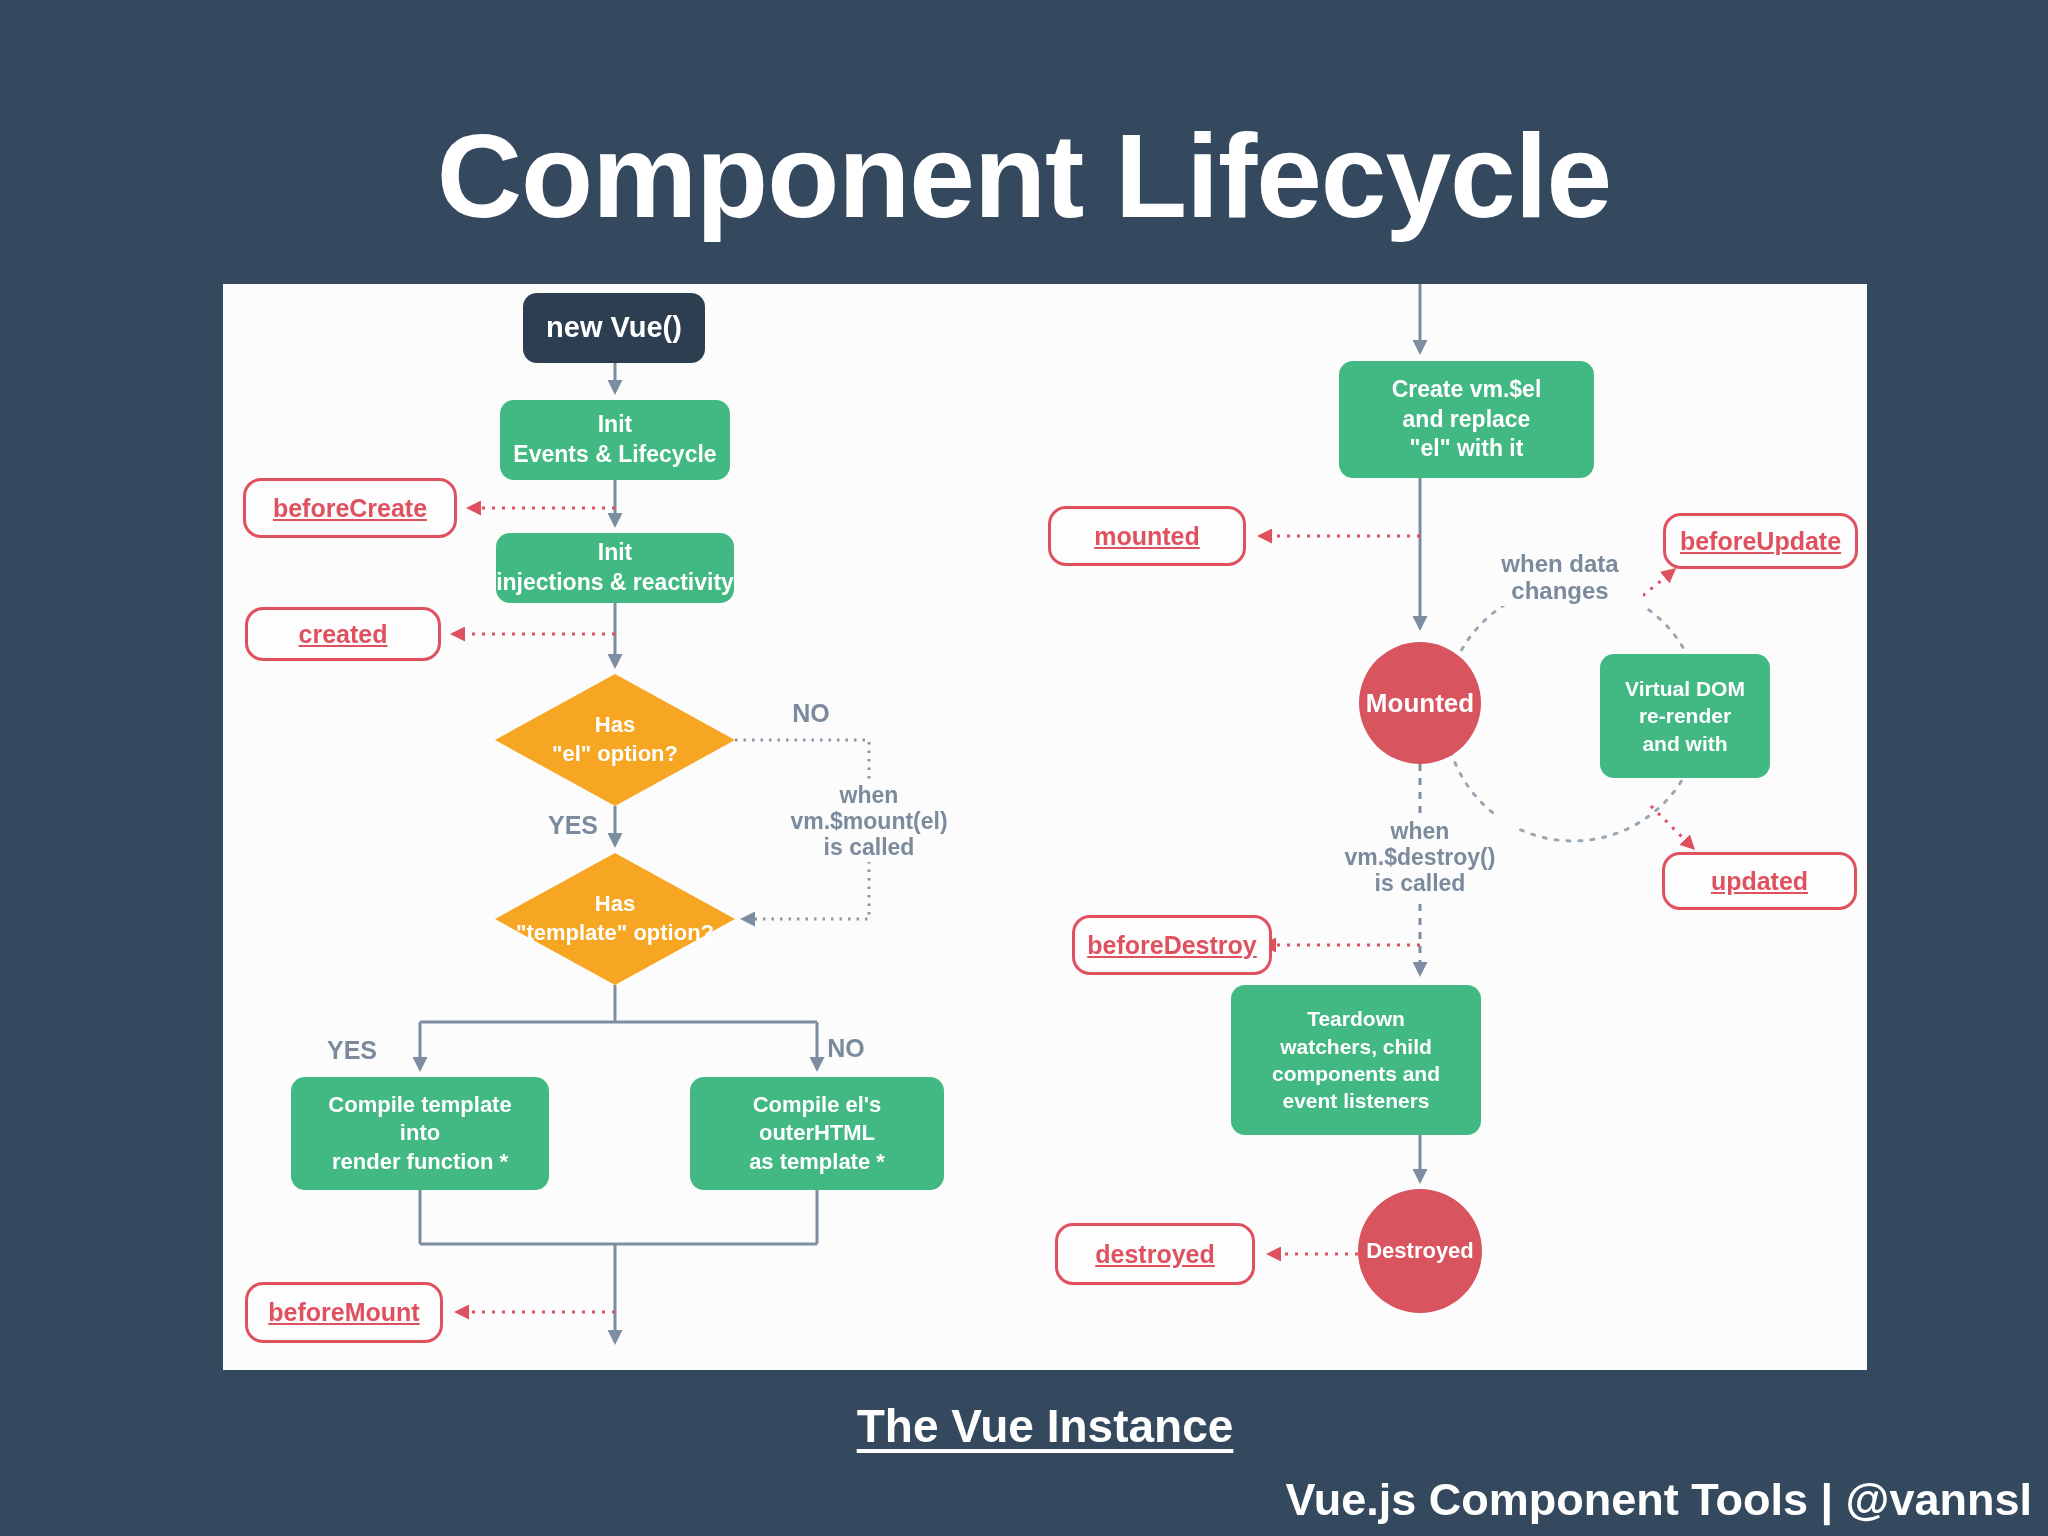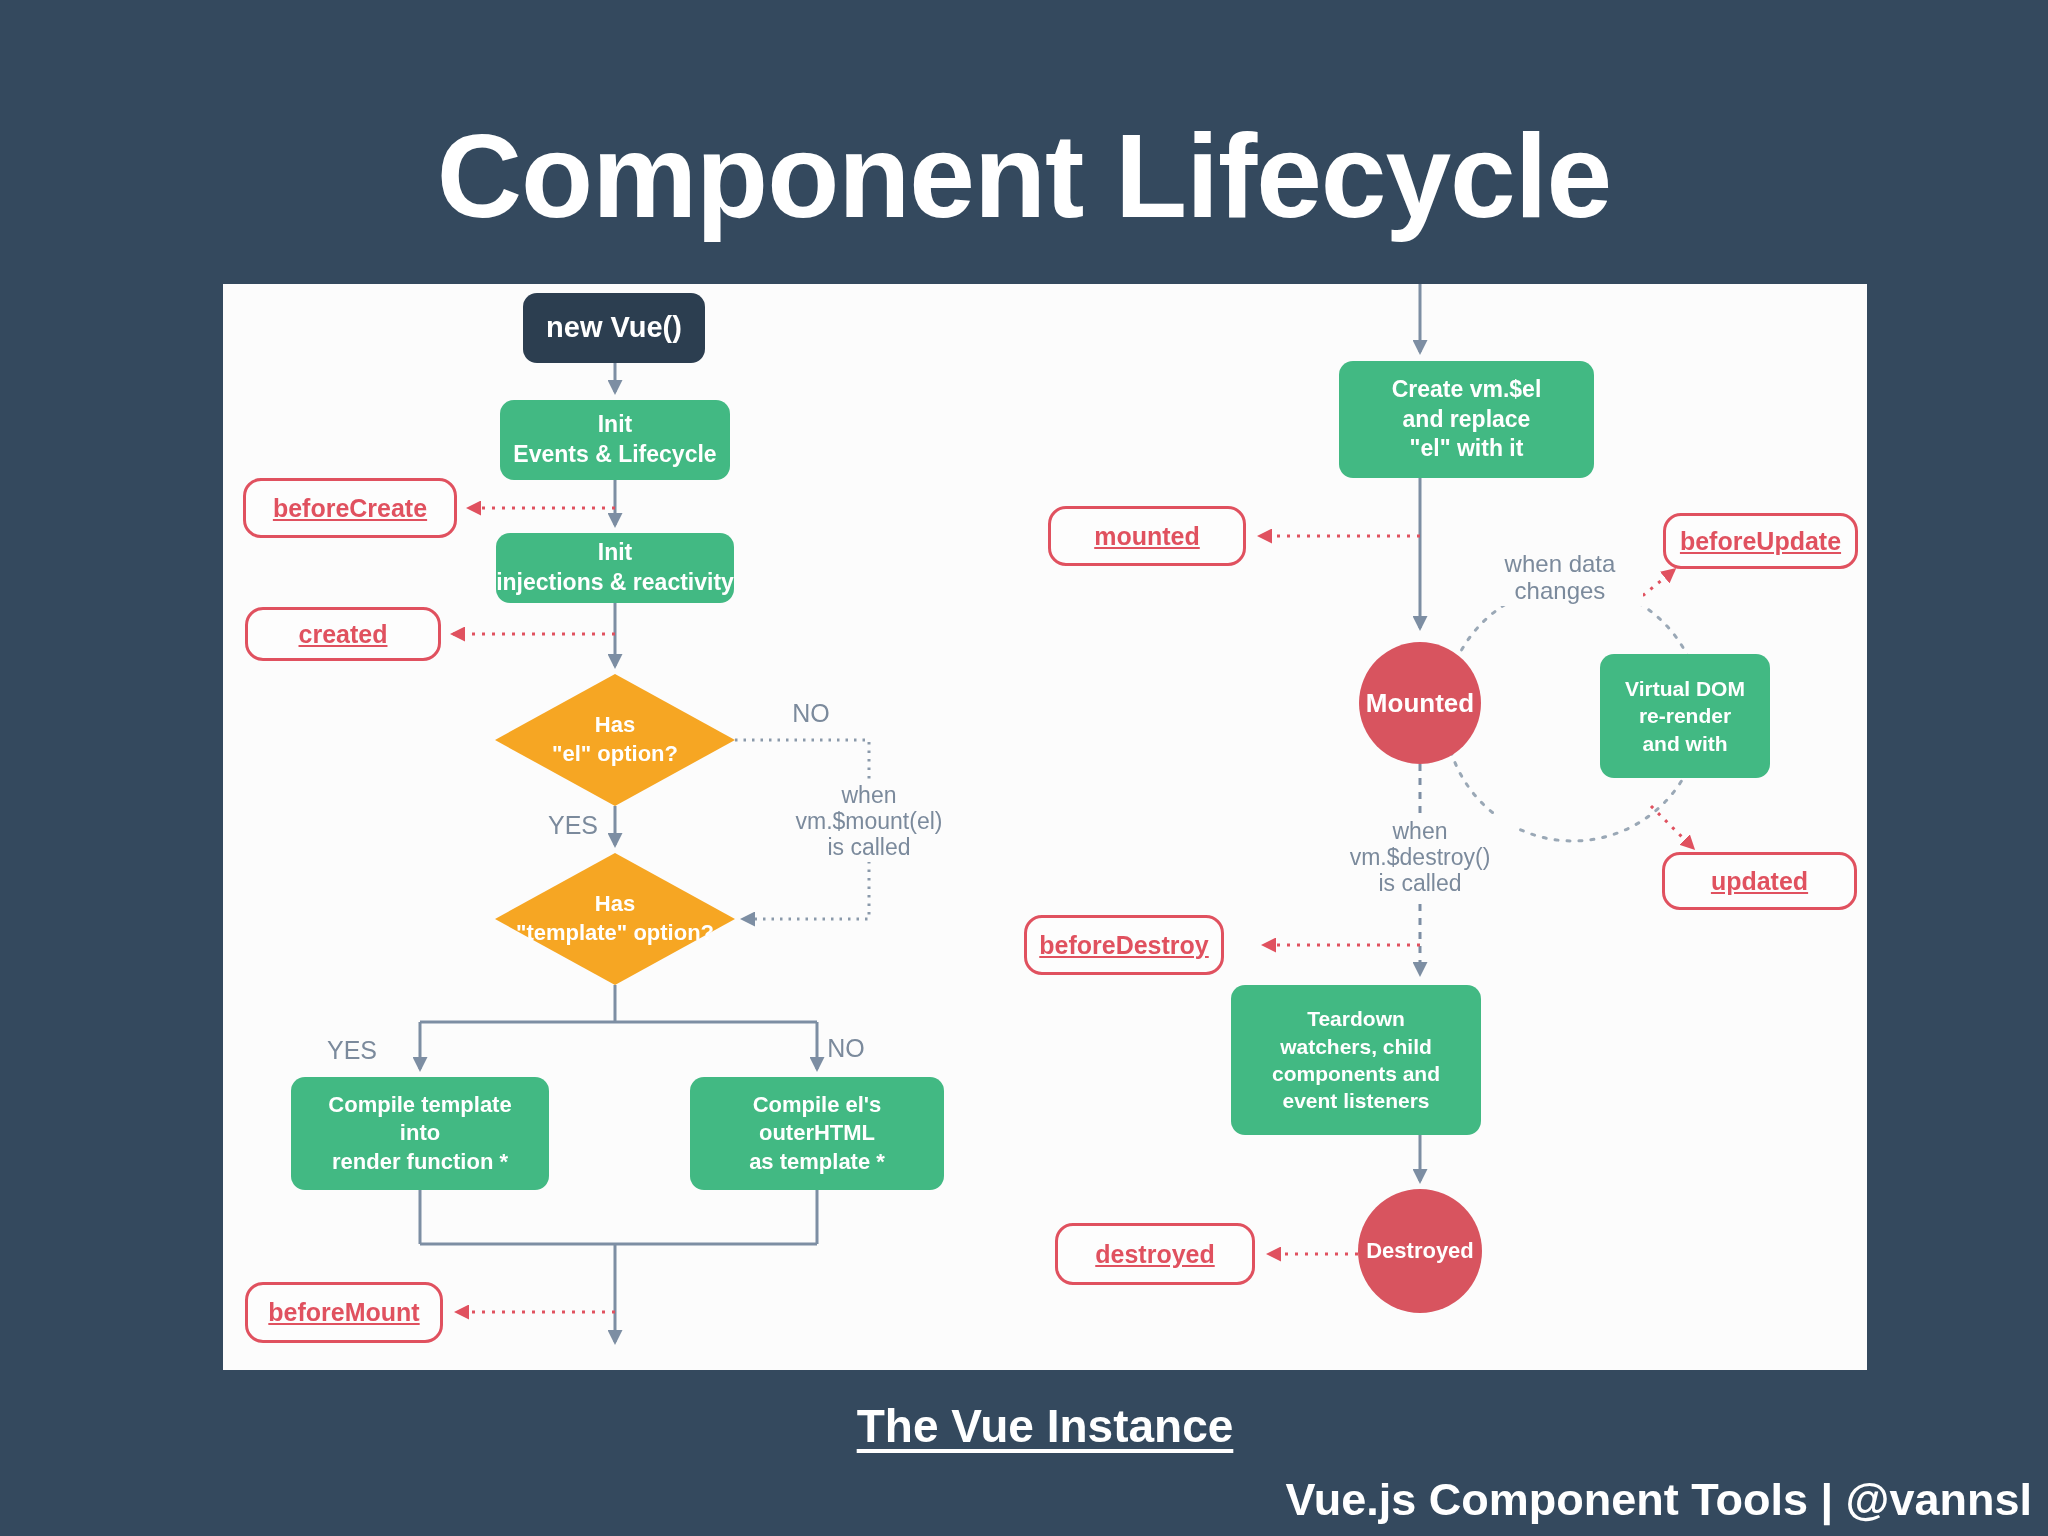--- a/index.html
+++ b/index.html
@@ -34,21 +34,21 @@
   }
   .navy{background:#2c3e50;font-size:29px;font-weight:700;}
   .green{background:#42b983;font-size:22px;font-weight:600;}
   .hook{
     display:flex;align-items:center;justify-content:center;text-align:center;
     background:#fdfdfd;border:3px solid #e0515f;border-radius:18px;
     color:#e0515f;font-size:25px;font-weight:700;box-sizing:border-box;text-decoration:underline;
   }
   .gray-label{
     display:flex;align-items:center;justify-content:center;text-align:center;
-    color:#7b8a9c;font-size:24px;font-weight:400;white-space:pre-line;line-height:1.12;
+    color:#7b8a9c;font-size:24px;font-weight:700;white-space:pre-line;line-height:1.12;
   }
   .mask{background:#fcfcfc;}
   .diamond-label{
     display:flex;align-items:center;justify-content:center;text-align:center;
     color:#ffffff;font-size:22px;font-weight:600;white-space:pre-line;line-height:1.3;
   }
   .state-label{
     display:flex;align-items:center;justify-content:center;text-align:center;
     color:#ffffff;font-weight:700;
   }
@@ -142,21 +142,21 @@
 changes</div>
   <div class="abs node green" style="left:1377px;top:370px;width:170px;height:124px;font-size:21px;">Virtual DOM
 re-render
 and with</div>
   <div class="abs hook" style="left:1440px;top:229px;width:195px;height:56px;">beforeUpdate</div>
   <div class="abs hook" style="left:1439px;top:568px;width:195px;height:58px;">updated</div>
 
   <div class="abs gray-label mask" style="left:1102px;top:532px;width:190px;height:84px;font-size:23px;">when
 vm.$destroy()
 is called</div>
-  <div class="abs hook" style="left:801px;top:631px;width:200px;height:60px;">beforeDestroy</div>
+  <div class="abs hook" style="left:849px;top:631px;width:200px;height:60px;">beforeDestroy</div>
   <div class="abs node green" style="left:1008px;top:701px;width:250px;height:150px;font-size:21px;">Teardown
 watchers, child
 components and
 event listeners</div>
   <div class="abs state-label" style="left:1135px;top:905px;width:124px;height:124px;font-size:22px;">Destroyed</div>
   <div class="abs hook" style="left:832px;top:939px;width:200px;height:62px;">destroyed</div>
 
 </div>
 
 <div class="abs caption">The Vue Instance</div>

